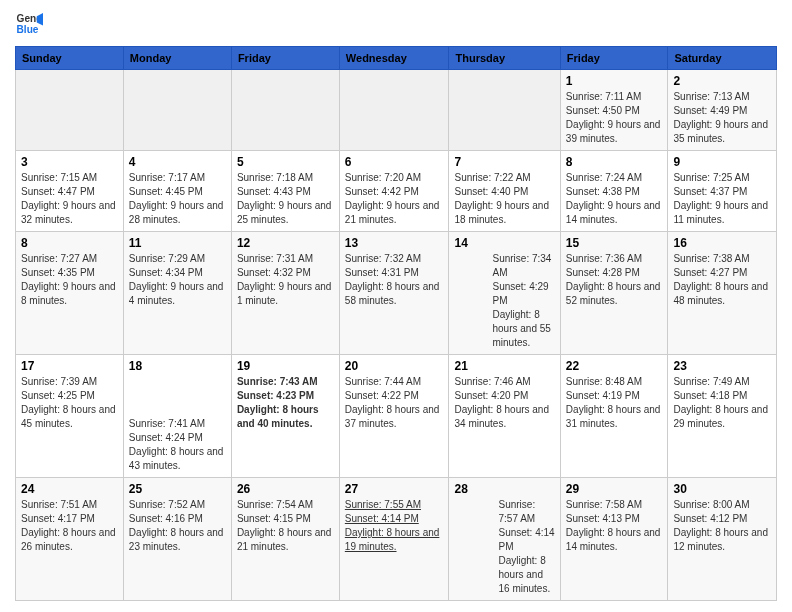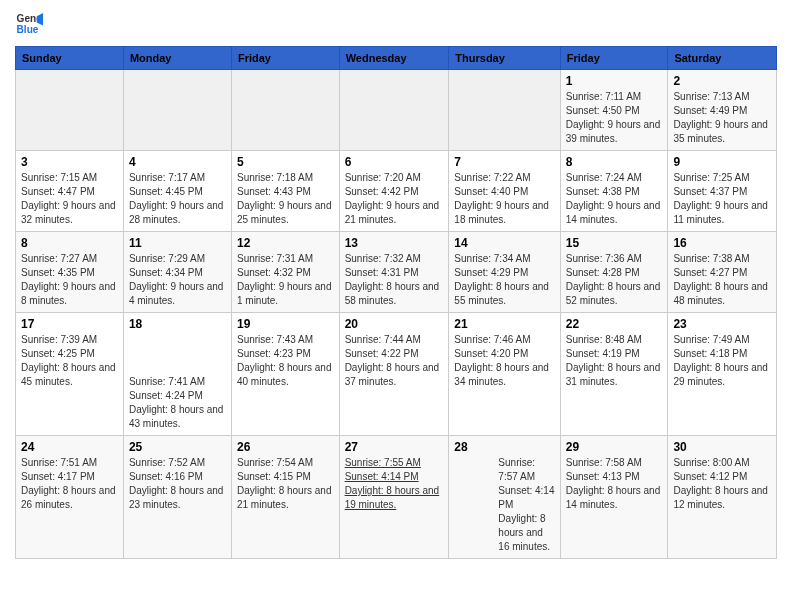--- a/index.html
+++ b/index.html
@@ -203,21 +203,21 @@
 Daylight: 9 hours and 1 minute.</div>
           </td>
           <td>
             <span class="day-number">13</span>
             <div class="cell-info" style="white-space: pre-line;">Sunrise: 7:32 AM
 Sunset: 4:31 PM
 Daylight: 8 hours and 58 minutes.</div>
           </td>
           <td>
             <span class="day-number">14</span>
-            <div class="cell-info" style="white-space: pre-line;">Sunrise: 7:34 AM
+            <div class="cell-info" style="white-space: pre-line; margin-left: 38px;">Sunrise: 7:34 AM
 Sunset: 4:29 PM
 Daylight: 8 hours and 55 minutes.</div>
           </td>
           <td>
             <span class="day-number">15</span>
             <div class="cell-info" style="white-space: pre-line;">Sunrise: 7:36 AM
 Sunset: 4:28 PM
 Daylight: 8 hours and 52 minutes.</div>
           </td>
           <td>
@@ -235,21 +235,21 @@
 Daylight: 8 hours and 45 minutes.</div>
           </td>
           <td>
             <span class="day-number">18</span>
             <div class="cell-info" style="white-space: pre-line; margin-top: 44px;">Sunrise: 7:41 AM
 Sunset: 4:24 PM
 Daylight: 8 hours and 43 minutes.</div>
           </td>
           <td>
             <span class="day-number">19</span>
-            <div class="cell-info" style="white-space: pre-line;">Sunrise: 7:43 AM
+            <div class="cell-info" style="white-space: pre-line; font-weight: bold;">Sunrise: 7:43 AM
 Sunset: 4:23 PM
 Daylight: 8 hours and 40 minutes.</div>
           </td>
           <td>
             <span class="day-number">20</span>
             <div class="cell-info" style="white-space: pre-line;">Sunrise: 7:44 AM
 Sunset: 4:22 PM
 Daylight: 8 hours and 37 minutes.</div>
           </td>
           <td>

